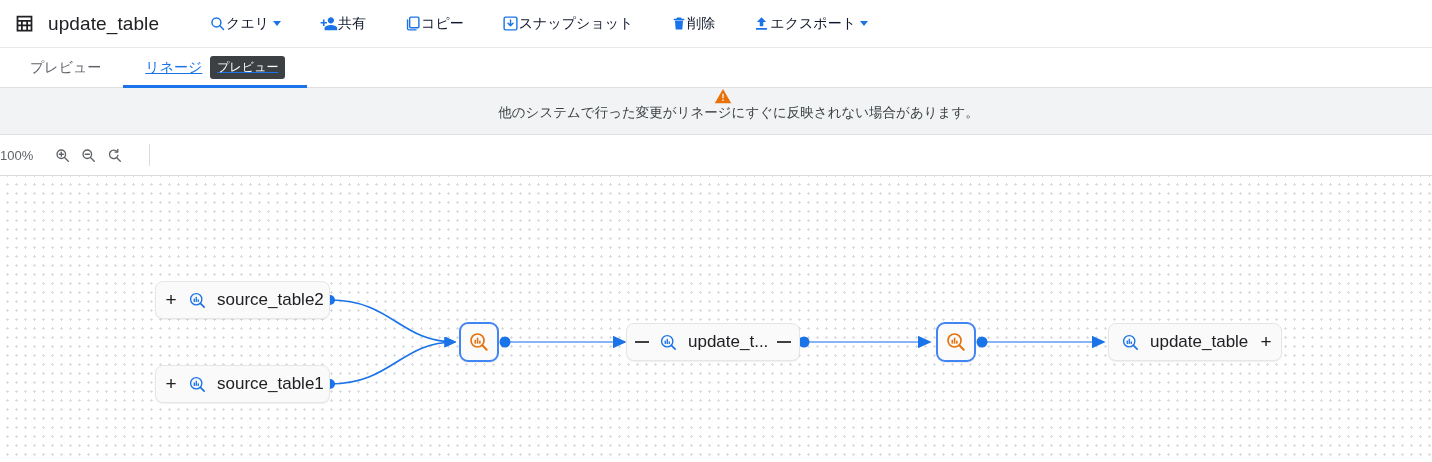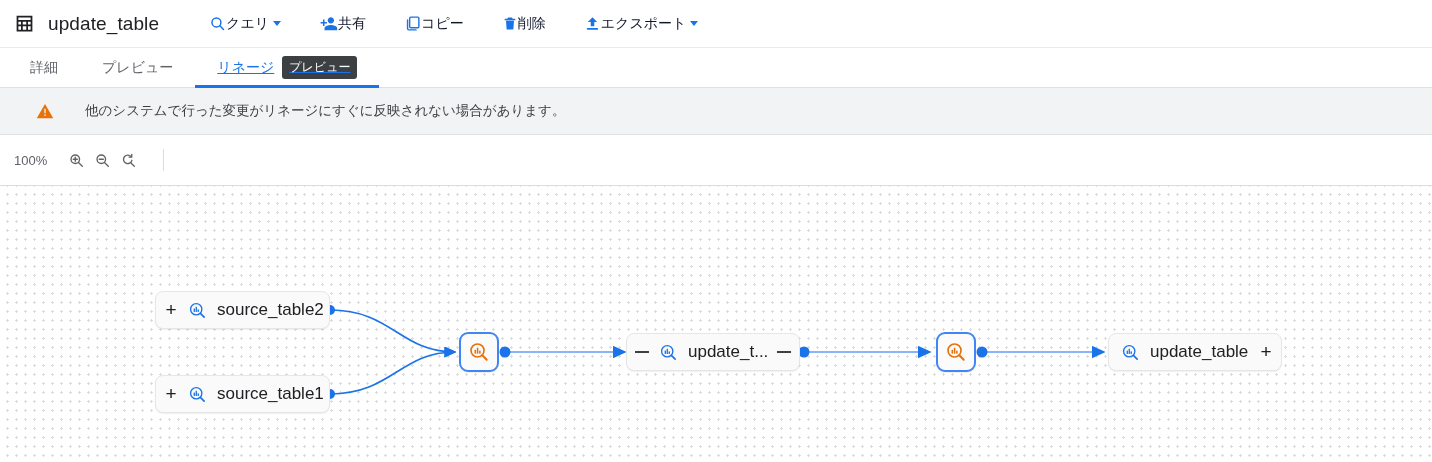--- a/index.html
+++ b/index.html
@@ -97,39 +97,39 @@
     border-radius: 3px;
     margin-left: 8px;
   }
 
   
   .banner {
     height: 47px;
     background: #f1f3f4;
     display: flex;
     align-items: center;
-    padding-left: 36px;
+    padding-left: 14px;
     border-bottom: 1px solid #e0e0e0;
+    flex-direction: column;
   }
   .banner-icon { flex: 0 0 auto; display: flex; }
   .banner-text {
     font-size: 13.5px;
     color: #3c4043;
     margin-left: 31px;
     white-space: nowrap;
   }
 
   
   .zoombar {
-    height: 51px;
+    height: 41px;
     display: flex;
     align-items: center;
     background: #fff;
     border-bottom: 1px solid #dadce0;
-    padding-left: 14px;
   }
   .zoom-level {
     font-size: 13px;
     color: #5f6368;
     margin-right: 16px;
     white-space: nowrap;
   }
   .zoom-ico {
     width: 26px; height: 26px;
     display: flex; align-items: center; justify-content: center;
@@ -235,20 +235,29 @@
     <button class="tool-btn">
       <span>
         <svg width="17" height="17" viewBox="0 0 24 24" fill="none" stroke="#1a73e8" stroke-width="2">
           <rect x="8" y="3" width="13" height="15" rx="1.5"></rect>
           <path d="M5 7v12a2 2 0 0 0 2 2h10" stroke-linecap="round"></path>
         </svg>
       </span>
       <span>コピー</span>
     </button>
 
+    <button class="tool-btn">
+      <span>
+        <svg width="17" height="17" viewBox="0 0 24 24" fill="none" stroke="#1a73e8" stroke-width="2">
+          <rect x="3" y="3" width="18" height="18" rx="2"></rect>
+          <path d="M12 7v8M8.5 11.5 12 15l3.5-3.5" stroke-linecap="round" stroke-linejoin="round"></path>
+        </svg>
+      </span>
+      <span>スナップショット</span>
+    </button>
 
     <button class="tool-btn">
       <span>
         <svg width="16" height="17" viewBox="0 0 24 24" fill="#1a73e8">
           <path d="M9 3h6l1 2h4v2H4V5h4l1-2zM6 8h12l-1 13H7L6 8z"></path>
         </svg>
       </span>
       <span>削除</span>
     </button>
 
@@ -260,23 +269,20 @@
         </svg>
       </span>
       <span>エクスポート</span>
       <span class="caret"></span>
     </button>
 
   </div>
 </div>
 
 <div class="tabs">
-  <div class="tab">
-    <span>詳細</span>
-  </div>
   <div class="tab">
     <span>プレビュー</span>
   </div>
   <div class="tab active">
     <span>リネージ</span>
     <span class="tab-badge">プレビュー</span>
   </div>
 </div>
 
 <div class="banner">

